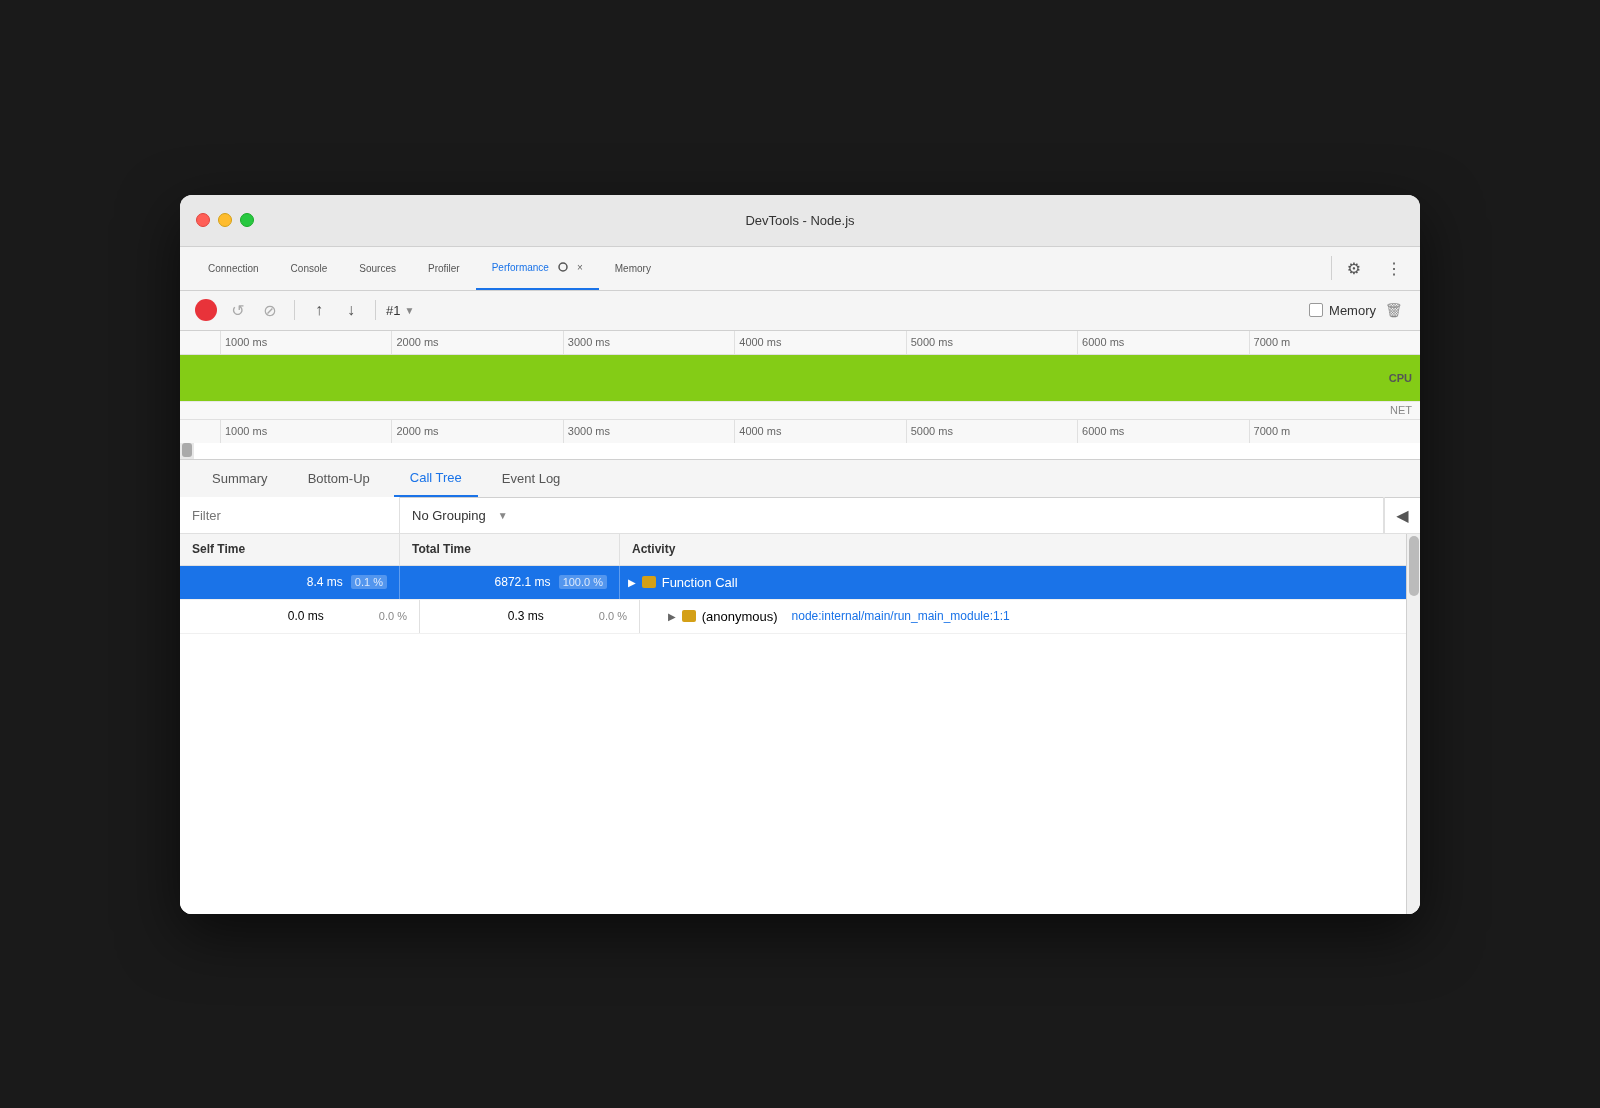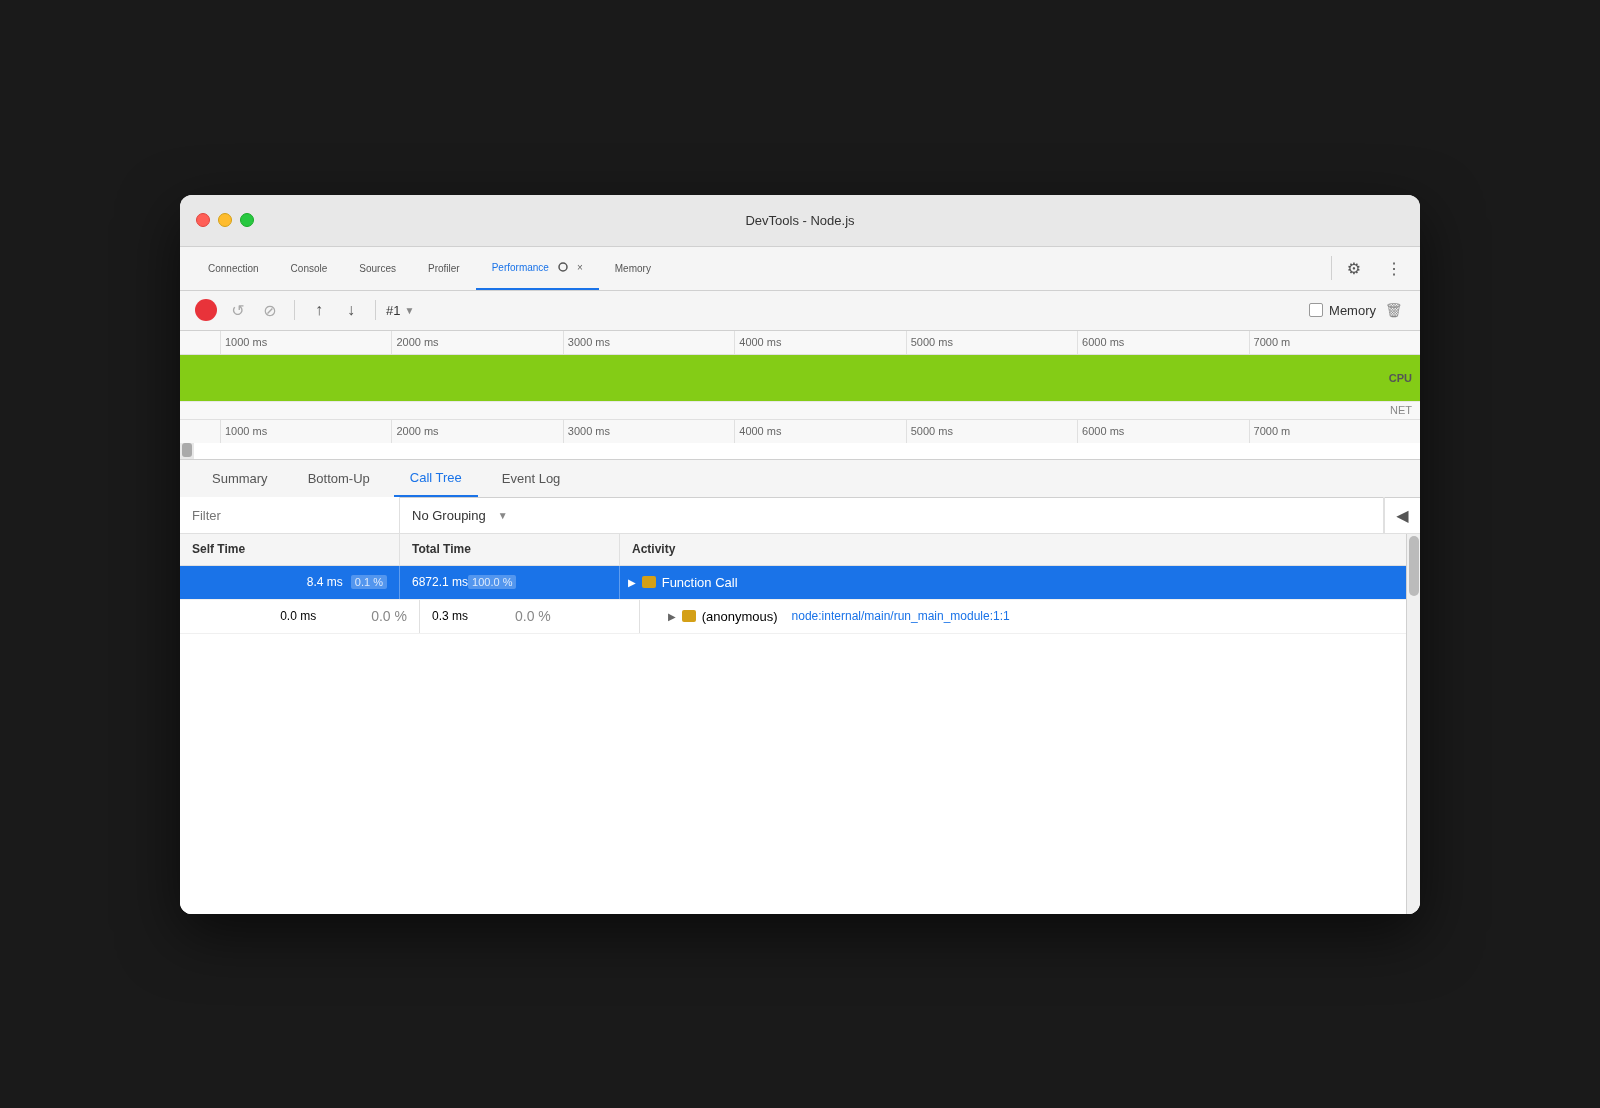--- a/index.html
+++ b/index.html
@@ -339,39 +339,41 @@
       border-right: 1px solid #e0e0e0;
       gap: 8px;
     }
     .table-row.selected .cell-self {
       border-right: 1px solid rgba(255,255,255,0.3);
     }
     .cell-total {
       width: 220px;
       display: flex;
       align-items: center;
+      justify-content: flex-end;
       padding: 0 12px;
       border-right: 1px solid #e0e0e0;
+      gap: 8px;
     }
     .table-row.selected .cell-total {
       border-right: 1px solid rgba(255,255,255,0.3);
     }
     .cell-activity {
       flex: 1;
       display: flex;
       align-items: center;
       padding: 0 8px;
       gap: 6px;
     }
     .time-value {
       font-variant-numeric: tabular-nums;
     }
     .time-percent {
       color: #888;
-      font-size: 14px;
+      font-size: 11px;
       padding-left: 47px;
     }
     .table-row.selected .time-percent { color: rgba(255,255,255,0.8); }
     .expand-arrow {
       font-size: 10px;
       color: #666;
     }
     .table-row.selected .expand-arrow { color: #fff; }
     .folder-icon {
       width: 14px;

